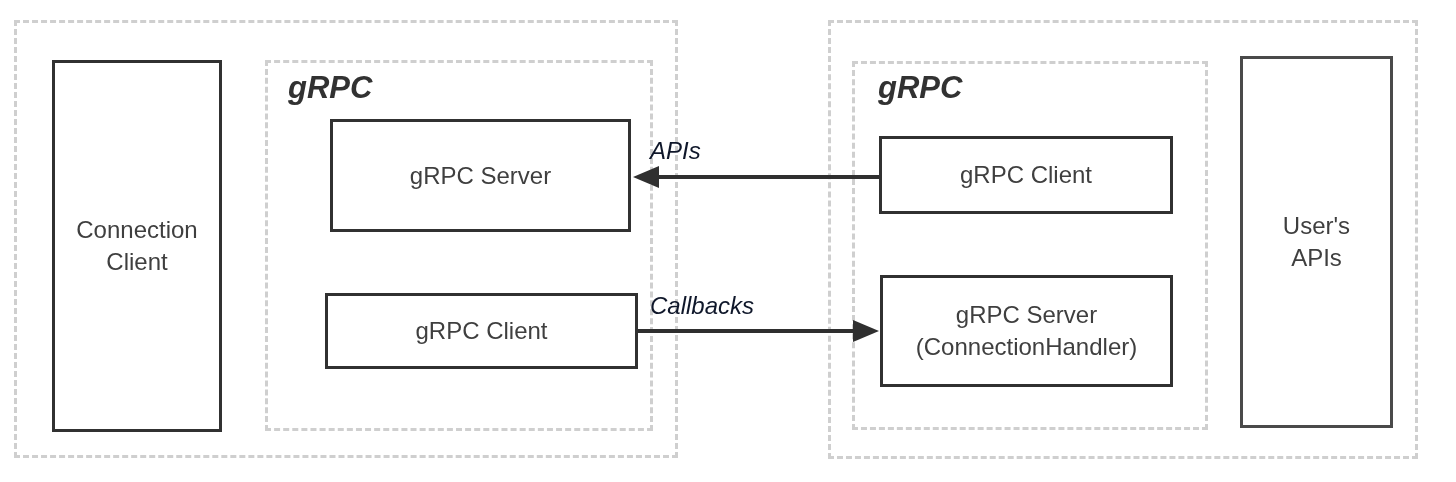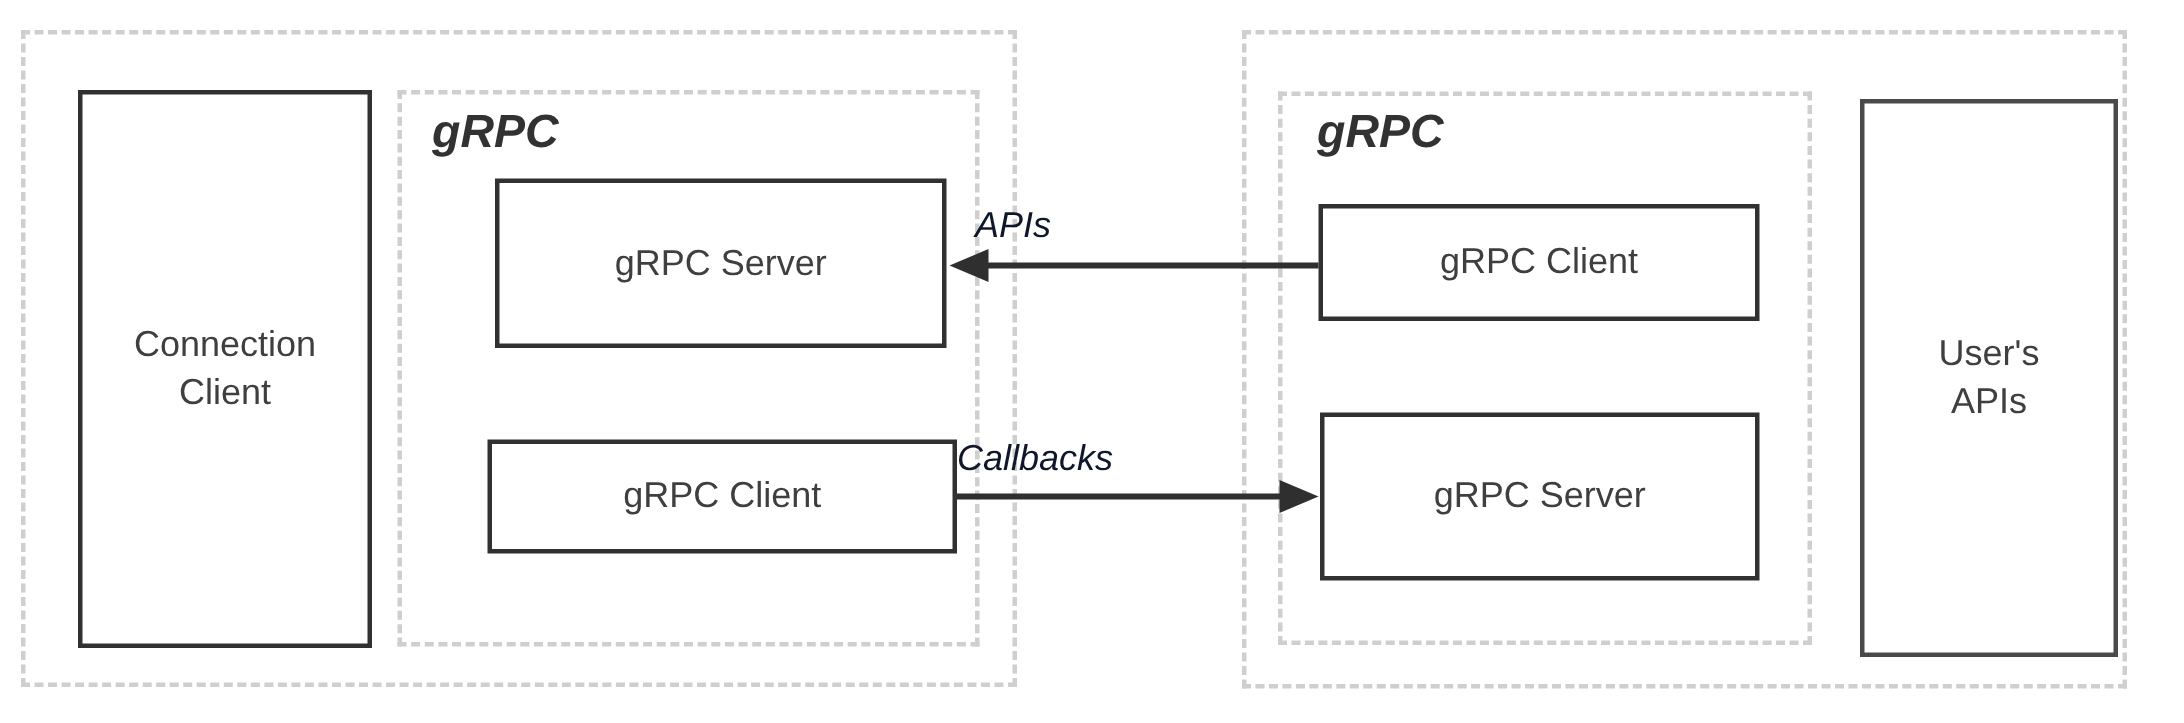--- a/index.html
+++ b/index.html
@@ -69,42 +69,42 @@
     position: absolute;
     font-size: 24px;
     font-style: italic;
     color: #0f172a;
     text-align: left;
     line-height: 26px;
   }
 
   
   #left-outer   { left: 14px;  top: 20px;  width: 664px; height: 438px; }
-  #process-box  { left: 52px;  top: 60px;  width: 196px; height: 372px; }
+  #process-box  { left: 52px;  top: 60px;  width: 170px; height: 372px; }
   #left-inner   { left: 265px; top: 60px;  width: 388px; height: 371px; }
   #left-grpc-label { left: 288px; top: 76px; }
   #left-server-box { left: 330px; top: 119px; width: 301px; height: 113px; }
   #left-client-box { left: 325px; top: 293px; width: 313px; height: 76px; }
 
   
   #right-outer  { left: 828px; top: 20px;  width: 590px; height: 439px; }
   #right-inner  { left: 852px; top: 61px;  width: 356px; height: 369px; }
   #right-grpc-label { left: 878px; top: 76px; }
   #right-client-box { left: 879px; top: 136px; width: 294px; height: 78px; }
   #right-server-box { left: 880px; top: 275px; width: 293px; height: 112px; }
-  #user-code-box    { left: 1240px; top: 66px; width: 172px; height: 372px; }
+  #user-code-box    { left: 1240px; top: 56px; width: 153px; height: 372px; }
 
   
   #apis-line  { left: 650px; top: 175px; width: 229px; }
   #apis-head  { left: 633px; top: 166px; }
   #apis-label { left: 650px; top: 138px; width: 229px; }
 
   #callbacks-line  { left: 638px; top: 329px; width: 216px; }
   #callbacks-head  { left: 853px; top: 320px; }
-  #callbacks-label { left: 638px; top: 293px; width: 205px; }
+  #callbacks-label { left: 638px; top: 293px; width: 205px; padding-left: 12px; }
 </style>
 </head>
 <body>
 
 <div class="canvas">
 
   <div class="dashed-box" id="left-outer"></div>
 
   <div class="solid-box" id="process-box">
     <span>Connection</span>
@@ -126,20 +126,21 @@
 
   <div class="dashed-box" id="right-inner"></div>
   <div class="grpc-label" id="right-grpc-label">gRPC</div>
 
   <div class="solid-box" id="right-client-box">
     <span>gRPC Client</span>
   </div>
 
   <div class="solid-box" id="right-server-box">
     <span>gRPC Server</span>
+    <span>(ConnectionHandler)</span>
   </div>
 
   <div class="solid-box gray-border" id="user-code-box">
     <span>User's</span>
     <span>APIs</span>
   </div>
 
   <div class="arrow-label" id="apis-label">APIs</div>
   <div class="arrow-line" id="apis-line"></div>
   <div class="arrow-head left" id="apis-head"></div>

